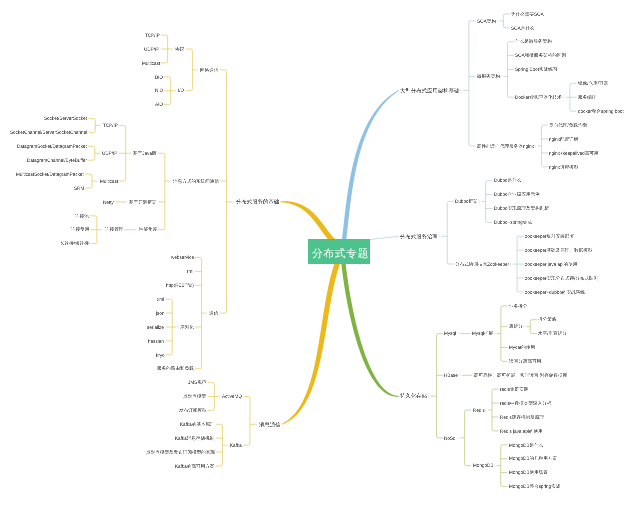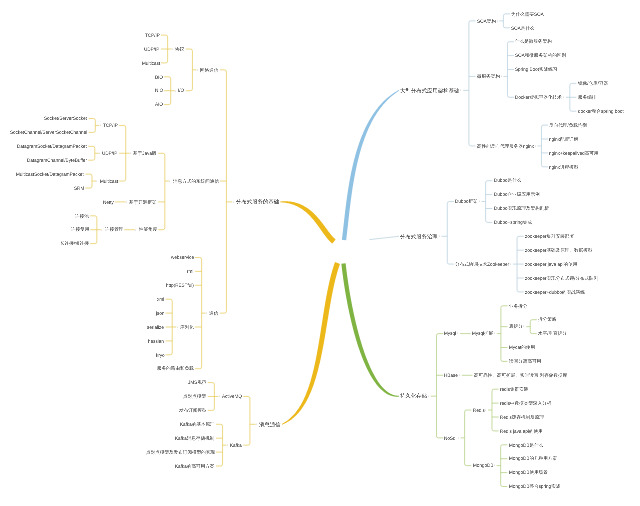--- a/index.html
+++ b/index.html
@@ -122,20 +122,23 @@
       <path d="M471.21562499999993 410.04999999999984L466.51562499999994 410.04999999999984Q464.61562499999997 410.04999999999984 464.61562499999997 411.9499999999998L464.61562499999997 463.7499999999998Q464.61562499999997 465.64999999999975 466.51562499999994 465.64999999999975L471.21562499999993 465.64999999999975" stroke="#aecb7a" stroke-width="0.72" fill="none" stroke-linecap="butt"></path>
       <path d="M487.97343749999993 410.04999999999984L491.97343749999993 410.04999999999984" stroke="#aecb7a" stroke-width="0.72" fill="none" stroke-linecap="butt"></path>
       <path d="M498.5734374999999 389.1999999999999L493.8734374999999 389.1999999999999Q491.97343749999993 389.1999999999999 491.97343749999993 391.09999999999985L491.97343749999993 428.99999999999983Q491.97343749999993 430.8999999999998 493.8734374999999 430.8999999999998L498.5734374999999 430.8999999999998" stroke="#aecb7a" stroke-width="0.72" fill="none" stroke-linecap="butt"></path>
       <path d="M491.97343749999993 403.09999999999985L498.5734374999999 403.09999999999985" stroke="#aecb7a" stroke-width="0.72" fill="none" stroke-linecap="butt"></path>
       <path d="M491.97343749999993 416.99999999999983L498.5734374999999 416.99999999999983" stroke="#aecb7a" stroke-width="0.72" fill="none" stroke-linecap="butt"></path>
       <path d="M496.66093749999993 465.64999999999975L500.66093749999993 465.64999999999975" stroke="#aecb7a" stroke-width="0.72" fill="none" stroke-linecap="butt"></path>
       <path d="M507.2609374999999 444.7999999999998L502.5609374999999 444.7999999999998Q500.66093749999993 444.7999999999998 500.66093749999993 446.69999999999976L500.66093749999993 484.59999999999974Q500.66093749999993 486.4999999999997 502.5609374999999 486.4999999999997L507.2609374999999 486.4999999999997" stroke="#aecb7a" stroke-width="0.72" fill="none" stroke-linecap="butt"></path>
       <path d="M500.66093749999993 458.69999999999976L507.2609374999999 458.69999999999976" stroke="#aecb7a" stroke-width="0.72" fill="none" stroke-linecap="butt"></path>
       <path d="M500.66093749999993 472.59999999999974L507.2609374999999 472.59999999999974" stroke="#aecb7a" stroke-width="0.72" fill="none" stroke-linecap="butt"></path>
     </svg>
+  <div id="center" style="left: 308.2px; top: 239.2px; width: 62.2px; height: 25.3px; background: rgb(78, 194, 141);">
+      <span class="ctext" style="font-size: 43.6px; letter-spacing: 1.8px; left: 4.3px; top: 8.5px;">分布式专题</span>
+    </div>
   <div id="labels">
       <div class="lbl l1" style="top: 199.2px; left: 235.912px;">分布式服务的基础</div>
       <div class="tick" style="left: 232.613px; top: 199.73px;">›</div>
       <div class="lbl ln" style="top: 67.55px; left: 200.122px;">网络通信</div>
       <div class="tick" style="left: 196.822px; top: 67.68px;">›</div>
       <div class="lbl ln" style="top: 46.7px; left: 175.327px;">协议</div>
       <div class="tick" style="left: 172.027px; top: 46.83px;">›</div>
       <div class="lbl ln" style="top: 32.8px; left: 144.906px;">TCP/IP</div>
       <div class="lbl ln" style="top: 46.7px; left: 144.395px;">UDP/IP</div>
       <div class="lbl ln" style="top: 60.6px; left: 141.586px;">Multicast</div>

